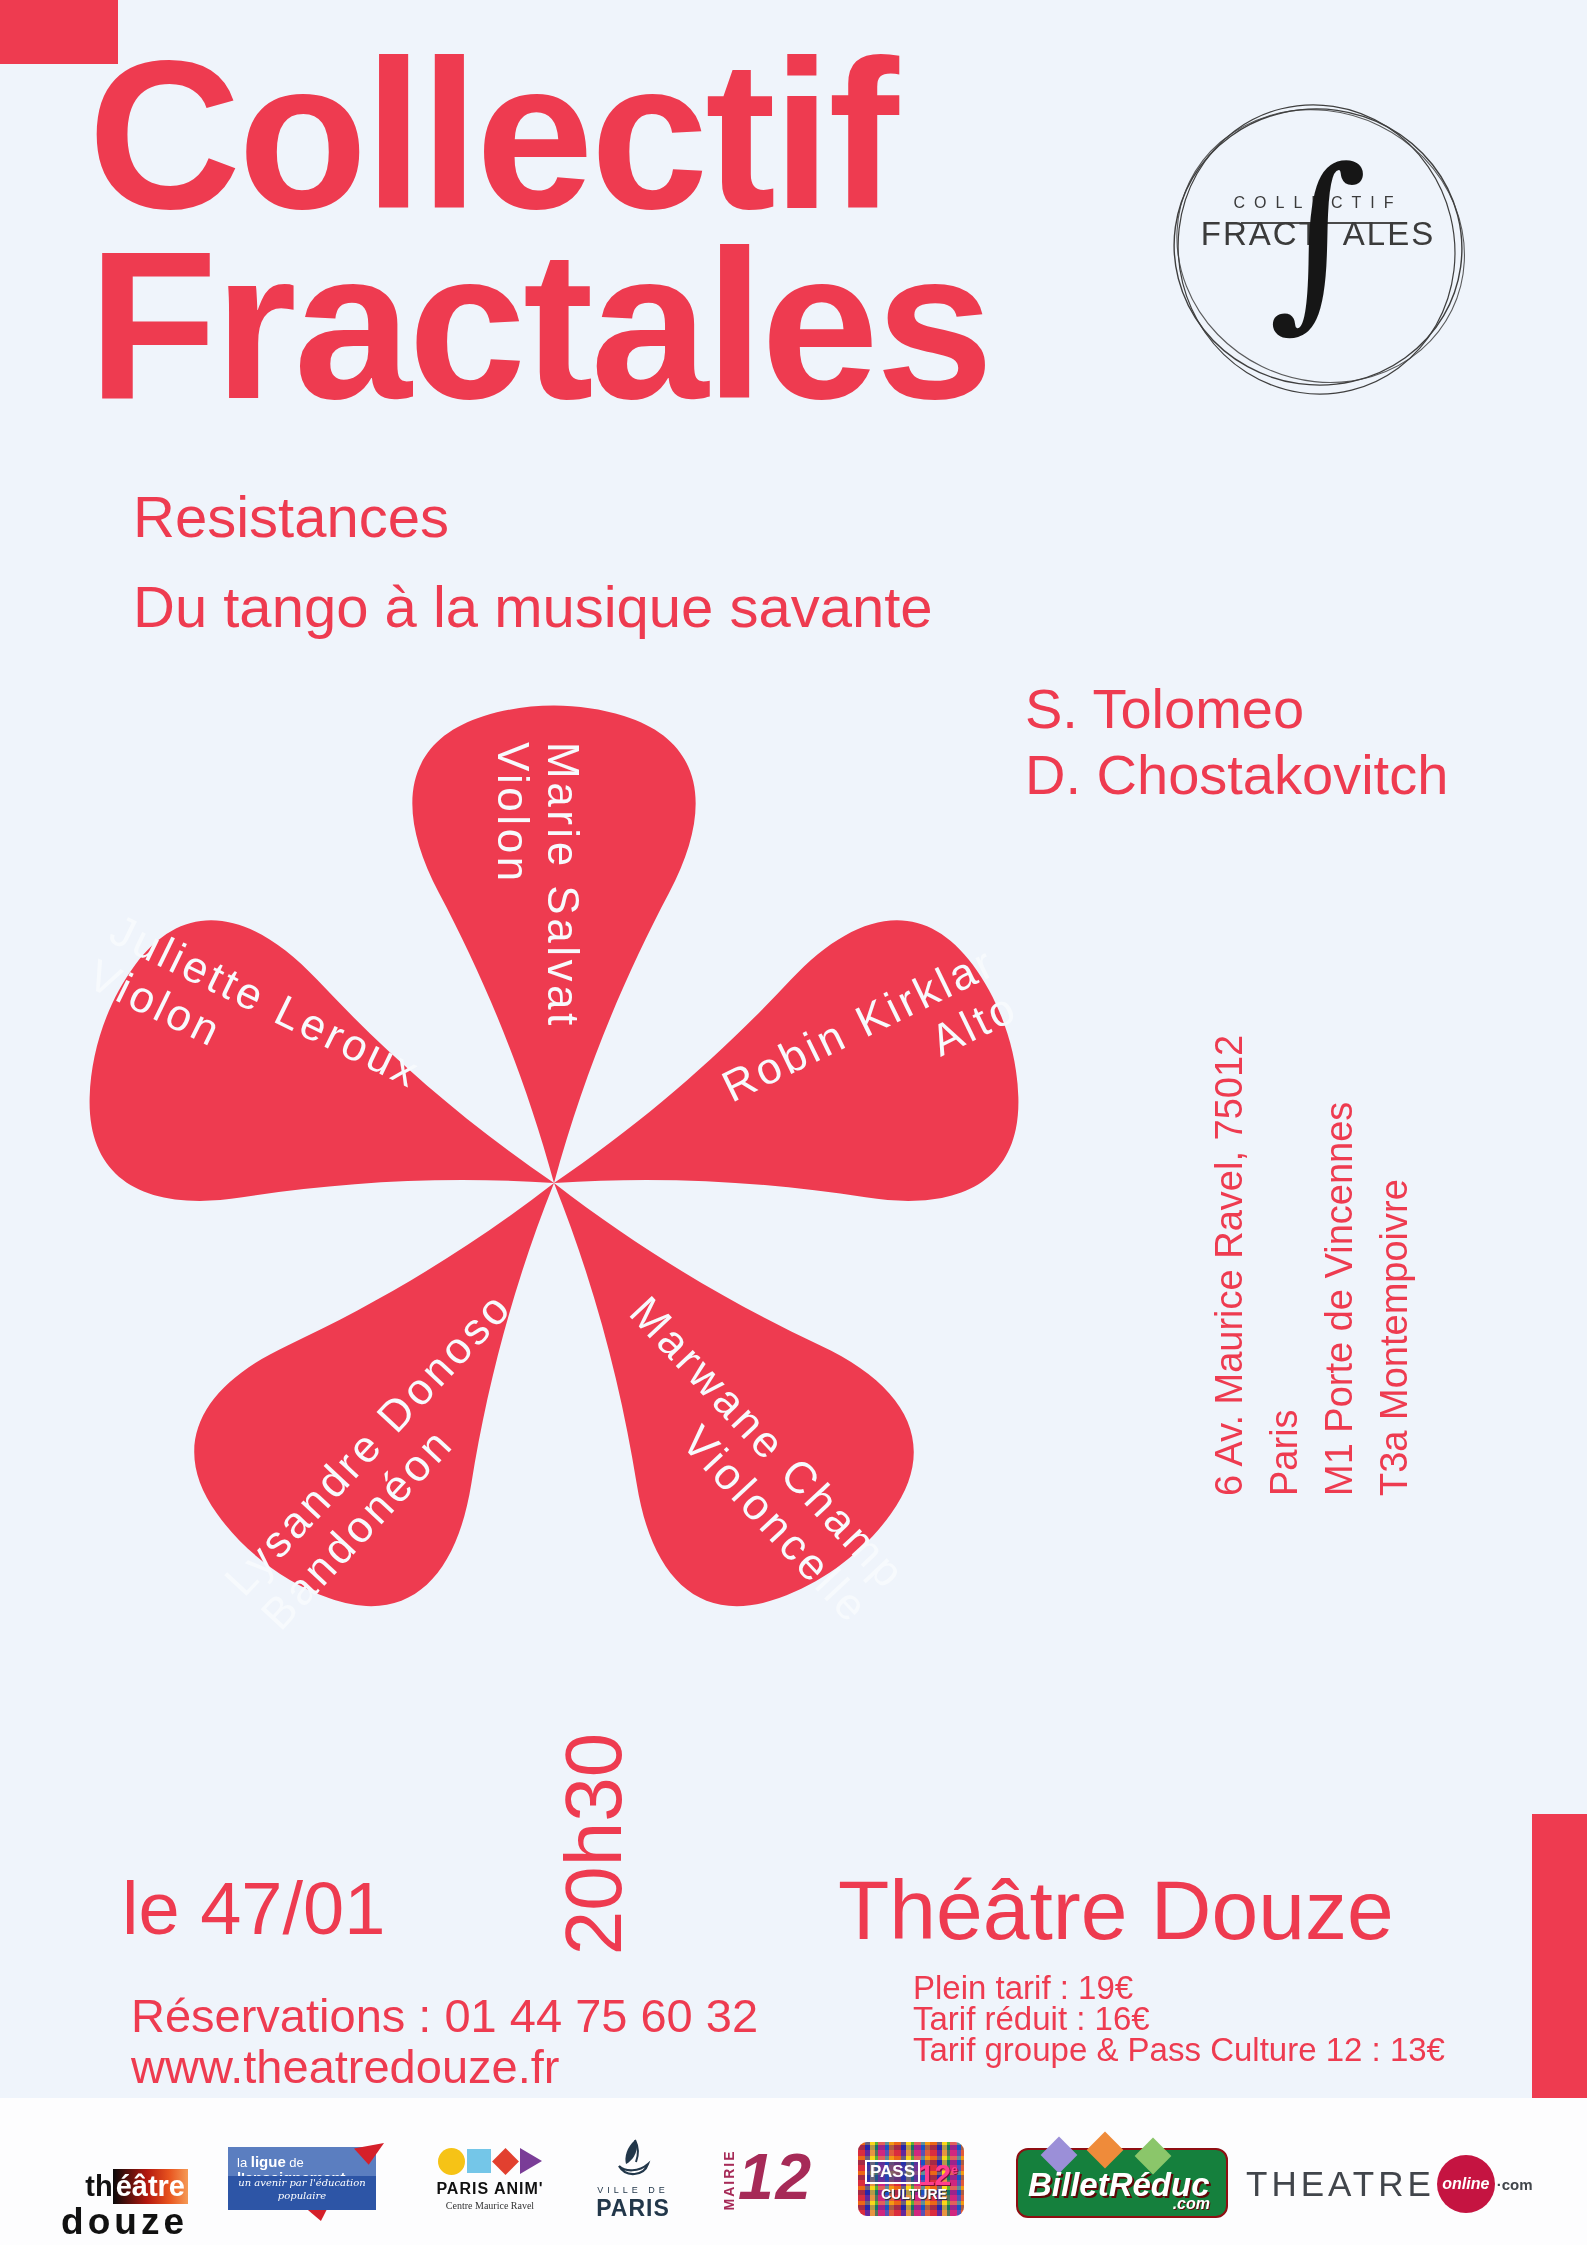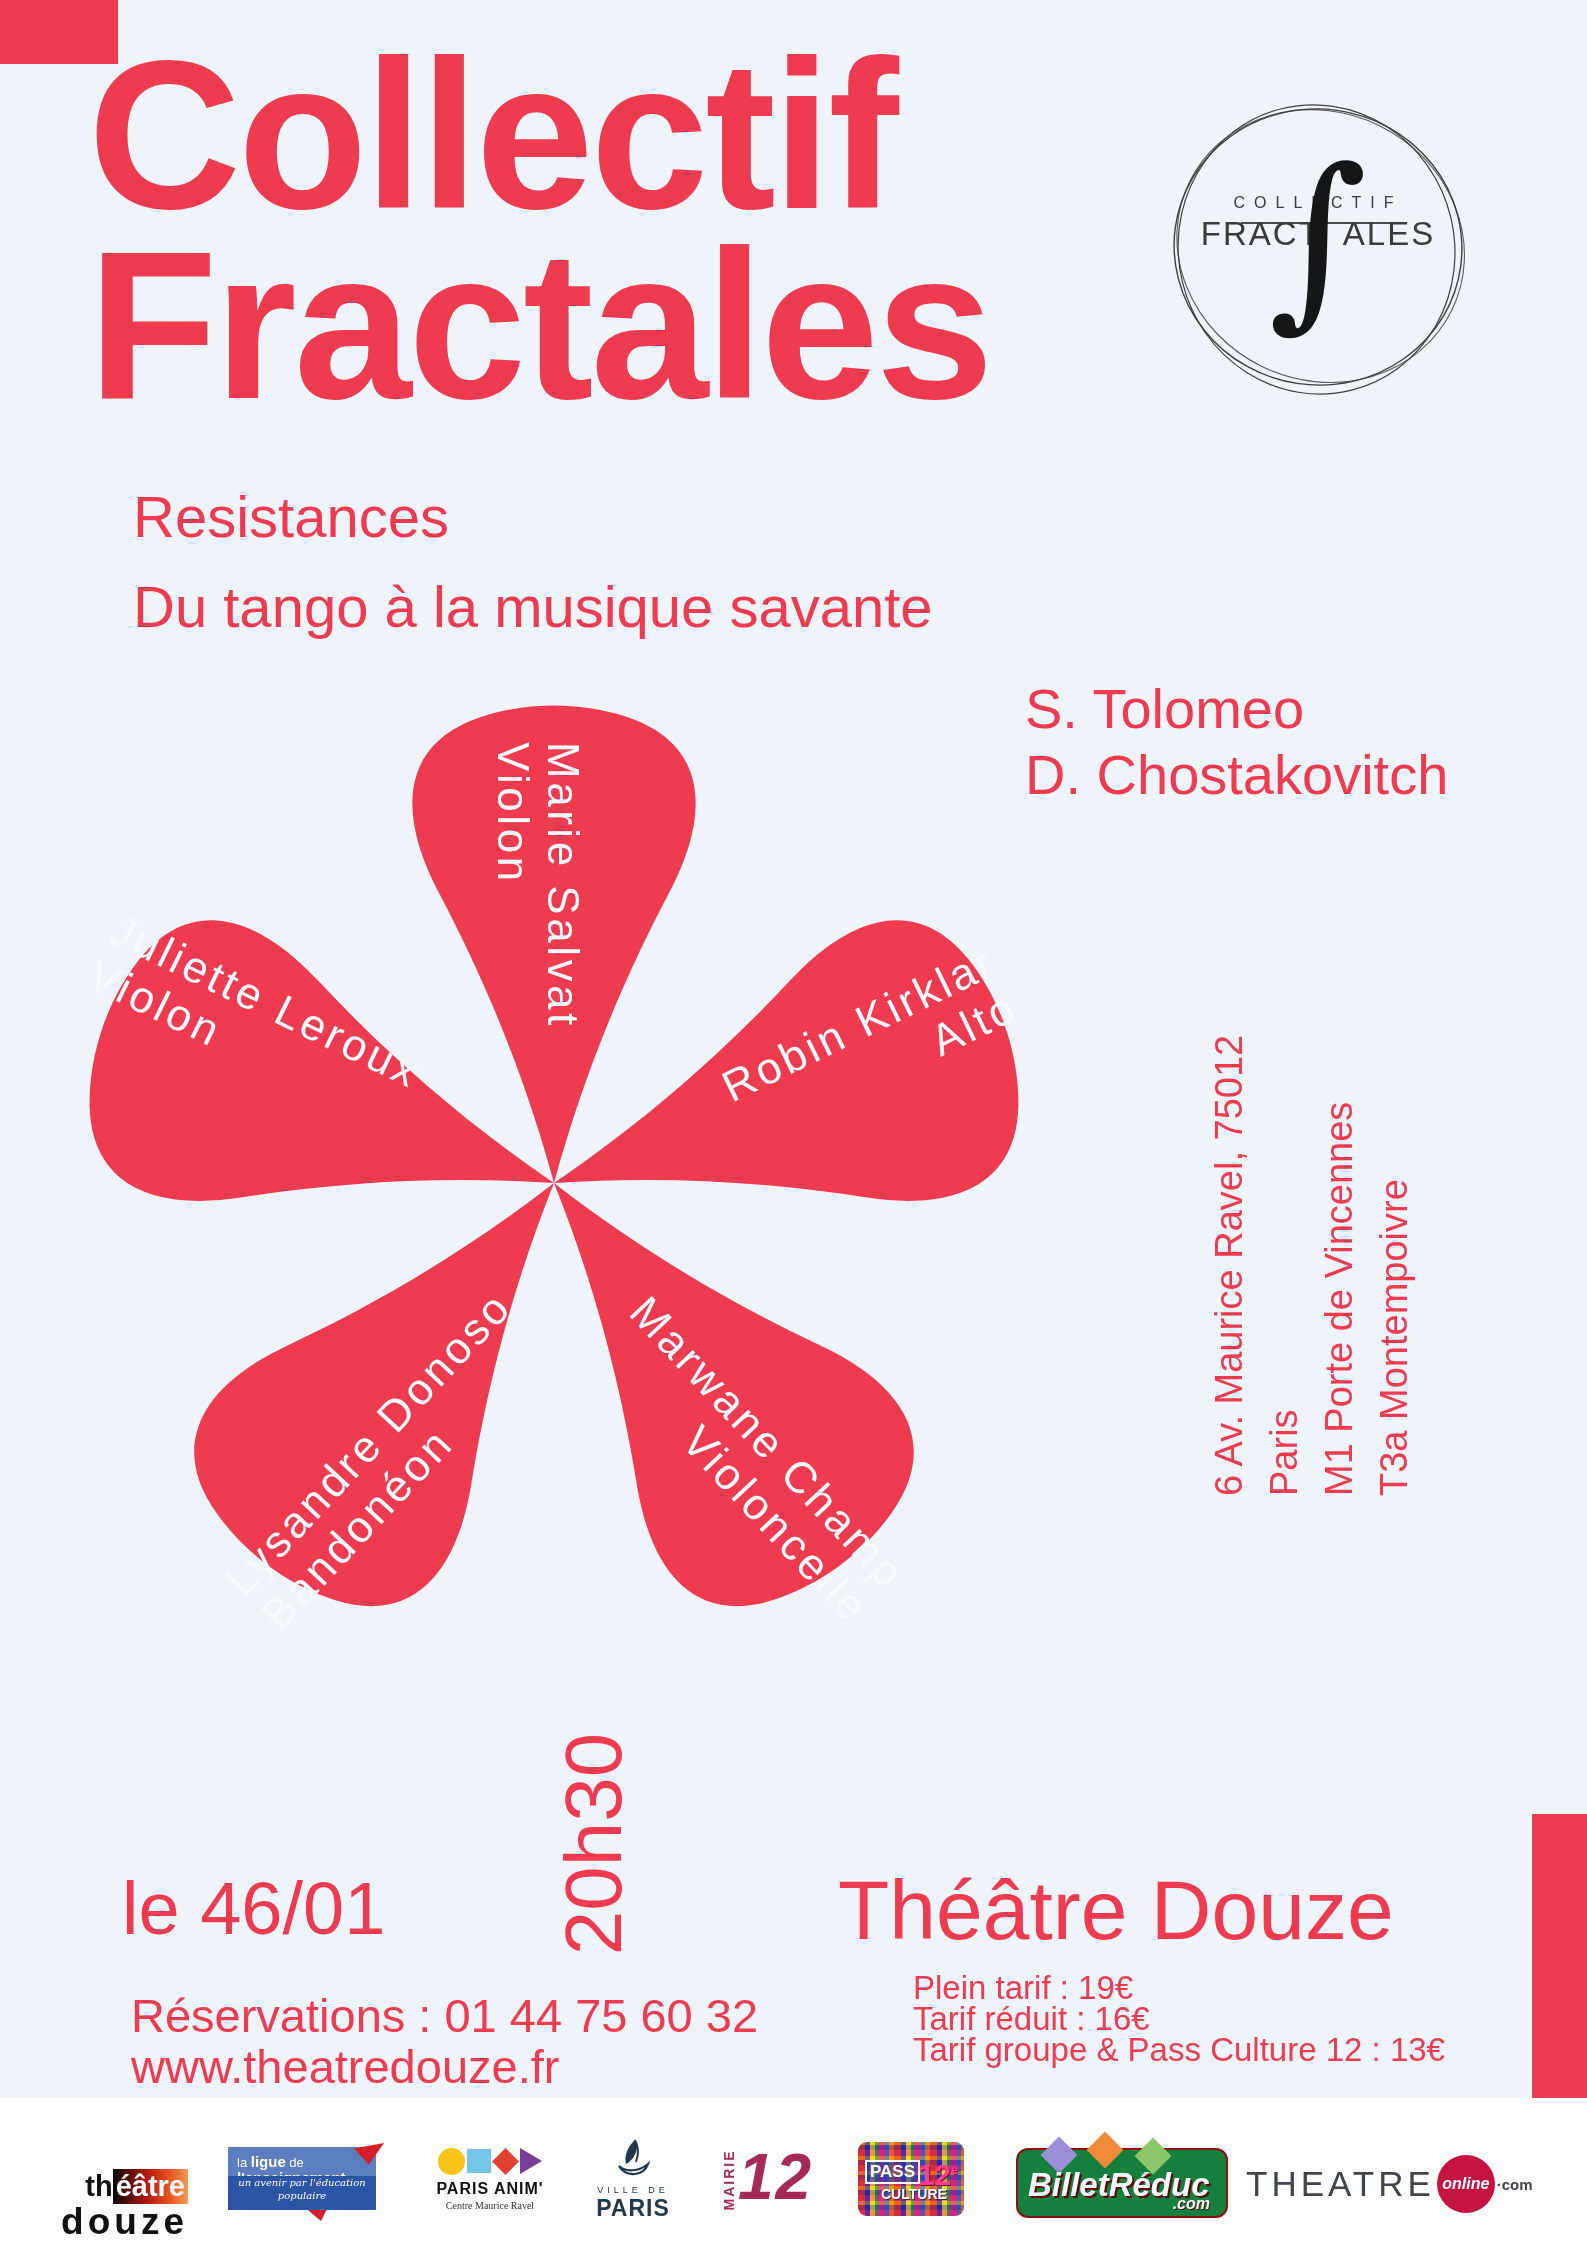--- a/index.html
+++ b/index.html
@@ -188,21 +188,21 @@
     <div>Marwane Champ</div>
     <div>Violoncelle</div>
   </div>
 
   <div class="abs v-address">
     <div>6 Av. Maurice Ravel, 75012 Paris</div>
     <div>M1 Porte de Vincennes</div>
     <div>T3a Montempoivre</div>
   </div>
 
-  <div class="abs date">le 46/01</div>
+  <div class="abs date">le 47/01</div>
   <div class="abs time">20h30</div>
   <div class="abs venue">Théâtre Douze</div>
 
   <div class="abs booking">
     <div>Réservations : 01 44 75 60 32</div>
     <div><a href="#">www.theatredouze.fr</a></div>
   </div>
 
   <div class="abs tariffs">
     <div>Plein tarif : 19€</div>

